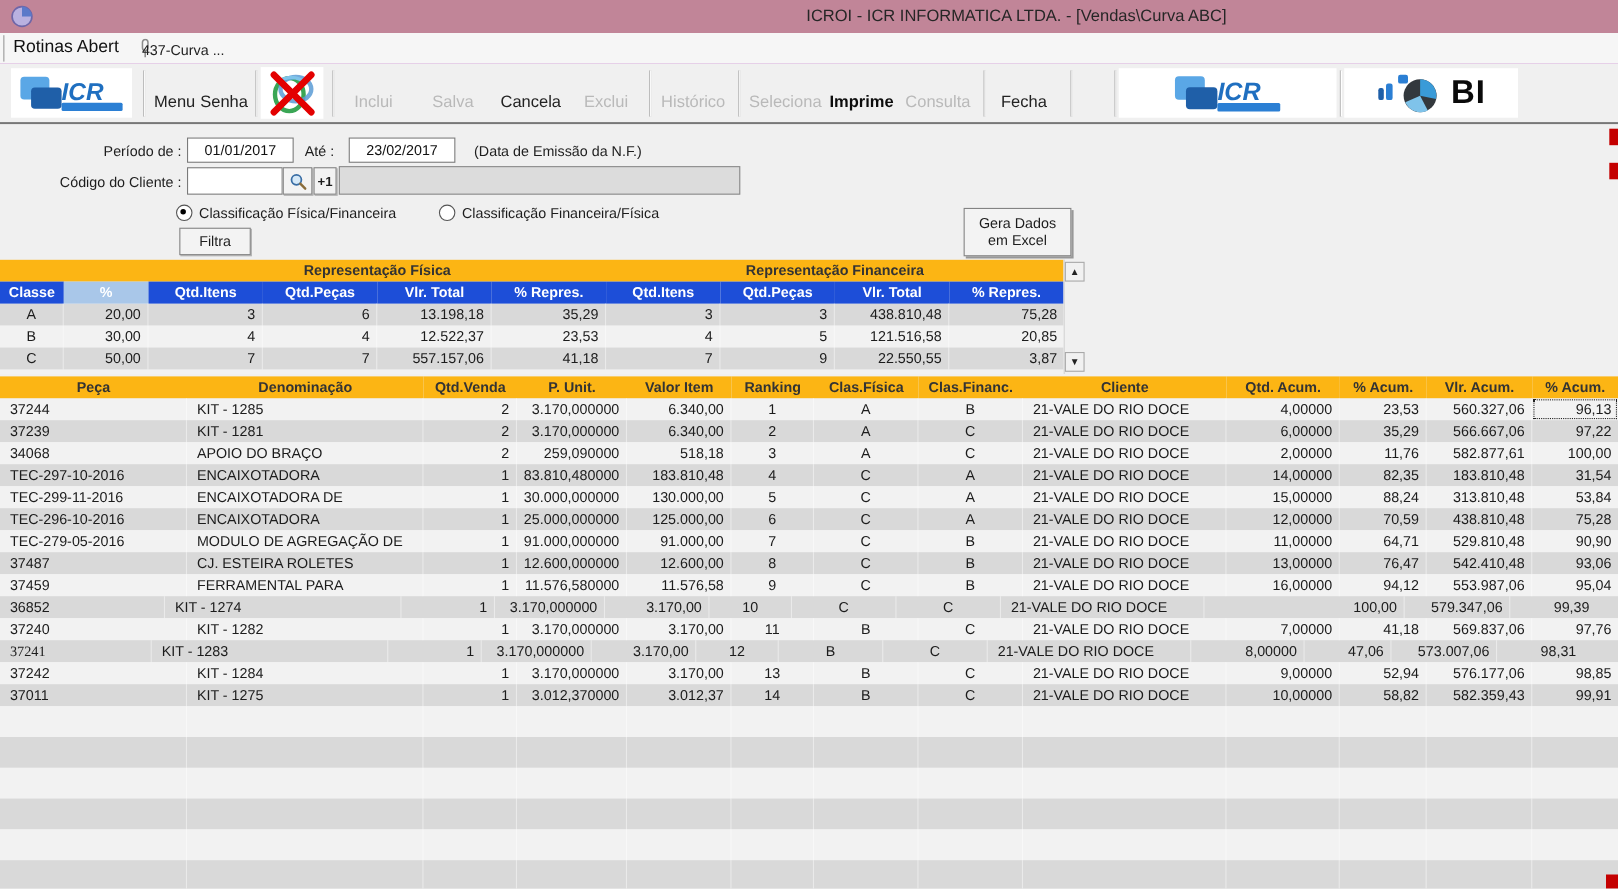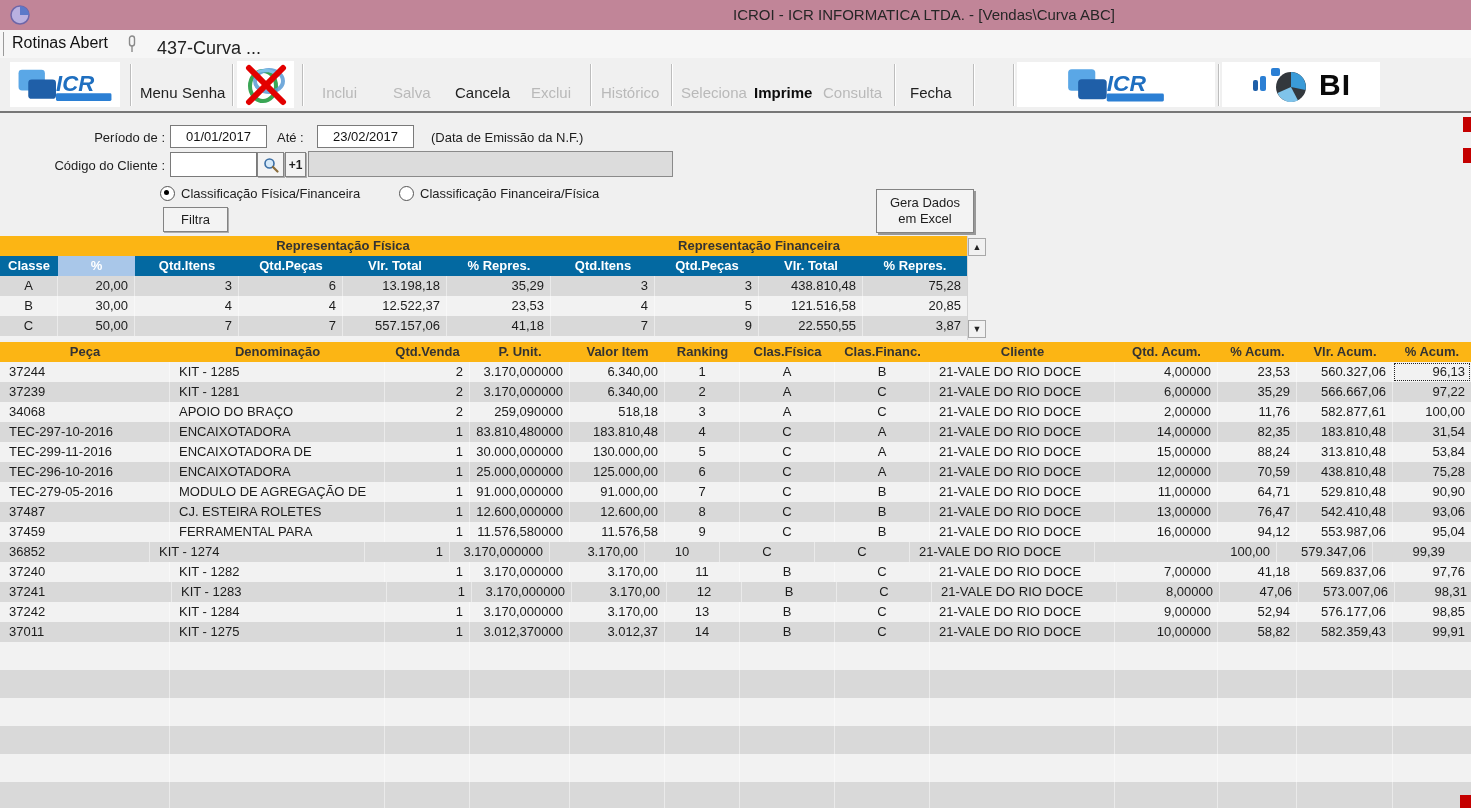--- a/index.html
+++ b/index.html
@@ -9,21 +9,21 @@
   
   .titlebar{position:absolute;left:0;top:0;width:1471px;height:30px;background:#c18598;}
   .app-icon{position:absolute;left:8px;top:3px;}
   .title-text{position:absolute;left:733px;top:6px;font-size:15px;color:#262626;white-space:nowrap;}
 
   
   .tabbar{position:absolute;left:0;top:30px;width:1471px;height:28px;background:#f6f6f6;border-bottom:5px solid #a21caf;}
   .tabbar .edge{position:absolute;left:3px;top:2px;width:1px;height:24px;background:#9a9a9a;}
   .tab-group{position:absolute;left:12px;top:4px;font-size:16px;color:#111;}
   .pin-icon{position:absolute;left:126px;top:5px;}
-  .tab-active{position:absolute;left:157px;top:8px;font-size:18px;color:#222;}
+  .tab-active{position:absolute;left:129px;top:8px;font-size:13px;color:#222;}
 
   
   .toolbar{position:absolute;left:0;top:58px;width:1471px;height:53px;background:#f0f0f0;border-bottom:2px solid #777;}
   .tb-panel{position:absolute;background:#fff;display:flex;align-items:center;justify-content:center;}
   .tb-logo-left{left:10px;top:4px;width:110px;height:45px;}
   .tb-msn{left:237px;top:3px;width:57px;height:47px;}
   .tb-icr-right{left:1017px;top:4px;width:198px;height:45px;}
   .tb-bi{left:1222px;top:4px;width:158px;height:45px;}
   .tsep{position:absolute;top:6px;height:42px;width:1px;background:#bdbdbd;border-right:1px solid #fff;}
   .tbtn{position:absolute;top:26px;font-size:15px;color:#222;white-space:nowrap;cursor:default;}
@@ -56,21 +56,21 @@
          border-right:1px solid rgba(255,255,255,0.45);}
   .grow .gcell:last-child{border-right:none;}
   .al-left{text-align:left;padding-left:9px;}
   .al-right{text-align:right;padding-right:6px;}
   .al-center{text-align:center;}
   .lt{background:#f2f2f2;}
   .dk{background:#d9d9d9;}
   .sum-band{display:flex;height:20px;line-height:20px;background:#fcb514;}
   .band-spacer{width:135px;flex:none;}
   .band-label{width:416px;flex:none;text-align:center;font-weight:bold;color:#333;}
-  #sum-header .gcell{background:#0369a1;color:#fff;font-weight:bold;border-right:none;font-size:13px;}
+  #sum-header .gcell{background:#1d4ed8;color:#fff;font-weight:bold;border-right:none;font-size:13px;}
   #sum-header .gcell:nth-child(2){background:#a9c7e9;}
   #det-header .gcell{background:#fcb514;color:#333;font-weight:bold;border-right:none;font-size:13px;
                      padding-left:0;padding-right:0;text-align:center;}
   .sliver{height:4px;background:#f2f2f2;}
   .tall{height:28px;}
   .focused{outline:1px dotted #222;outline-offset:-2px;}
 
   
   .vscroll{position:absolute;left:967px;top:236px;width:18px;height:104px;background:#f0f0f0;border-left:1px solid #d5d5d5;}
   .sbtn{position:absolute;left:0;width:18px;height:18px;box-sizing:border-box;border:1px solid #a8a8a8;
@@ -440,21 +440,21 @@
           <div class="gcell al-center" style="width: 75px;">11</div>
           <div class="gcell al-center" style="width: 95px;">B</div>
           <div class="gcell al-center" style="width: 95px;">C</div>
           <div class="gcell al-left" style="width: 185px;">21-VALE DO RIO DOCE</div>
           <div class="gcell al-right" style="width: 103px;">7,00000</div>
           <div class="gcell al-right" style="width: 79px;">41,18</div>
           <div class="gcell al-right" style="width: 96px;">569.837,06</div>
           <div class="gcell al-right" style="width: 78px;">97,76</div>
         </div>
         <div class="grow dk">
-          <div class="gcell al-left" style="width: 172px;">37241</div>
+          <div class="gcell al-left" style="width: 138px; font-family: Liberation Serif, serif;">37241</div>
           <div class="gcell al-left" style="width: 215px;">KIT - 1283</div>
           <div class="gcell al-right" style="width: 85px;">1</div>
           <div class="gcell al-right" style="width: 100px;">3.170,000000</div>
           <div class="gcell al-right" style="width: 95px;">3.170,00</div>
           <div class="gcell al-center" style="width: 75px;">12</div>
           <div class="gcell al-center" style="width: 95px;">B</div>
           <div class="gcell al-center" style="width: 95px;">C</div>
           <div class="gcell al-left" style="width: 185px;">21-VALE DO RIO DOCE</div>
           <div class="gcell al-right" style="width: 103px;">8,00000</div>
           <div class="gcell al-right" style="width: 79px;">47,06</div>

